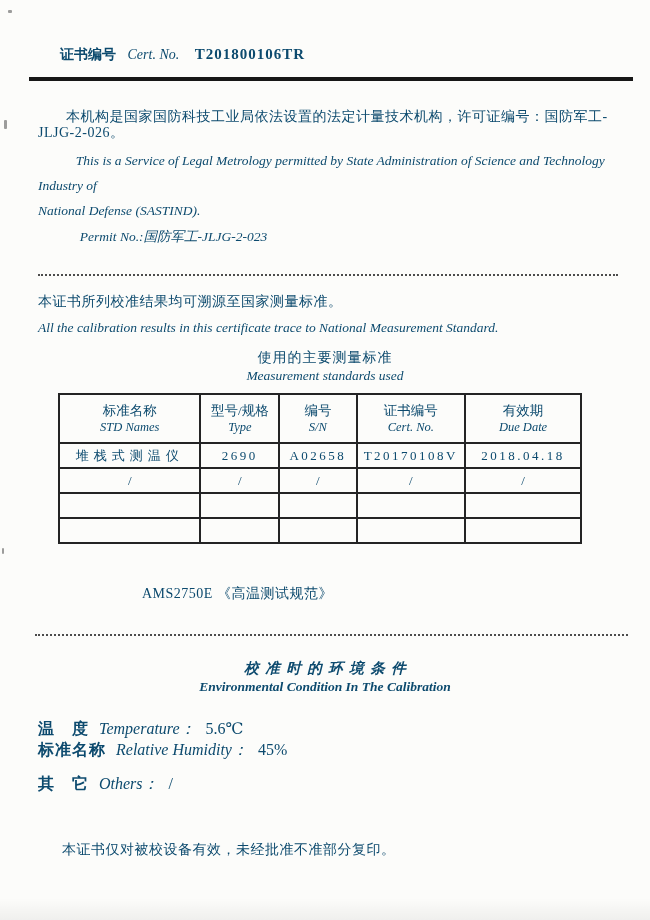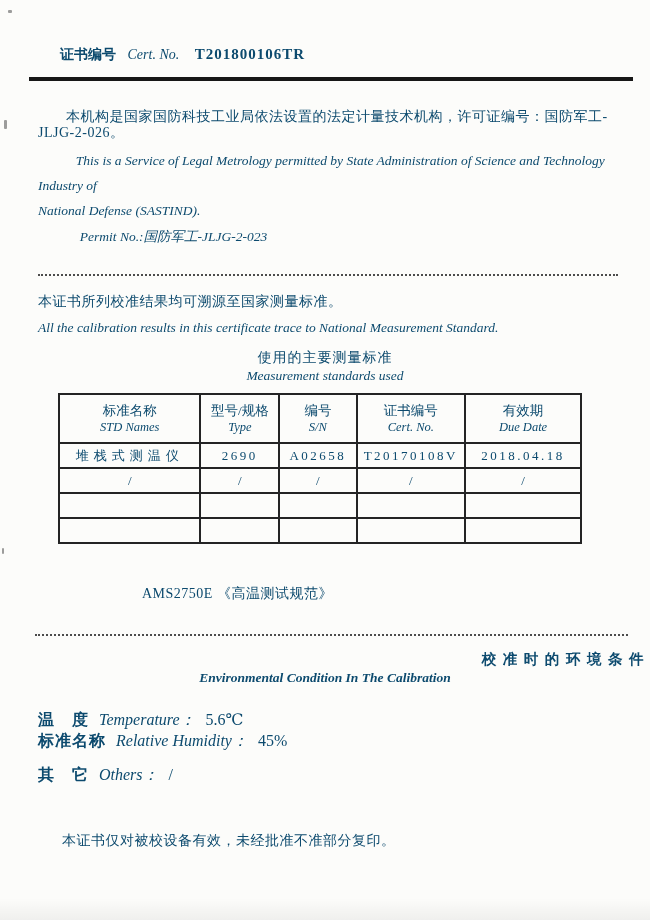--- a/index.html
+++ b/index.html
@@ -71,21 +71,21 @@
   .cell-num{ letter-spacing:2.5px; }
 
   
   .reference{ display:flex; margin:33px 0 0 112px; }
   .ref-labels{ text-align:center; }
   .ref-label-cn{ font-size:14px; display:block; }
   .ref-label-en{ font-size:13.5px; font-style:italic; display:block; }
   .ref-value{ margin-left:30px; font-size:14px; padding-top:8px; letter-spacing:.5px; }
 
   
-  .env-title-cn{ margin-top:14px; text-align:right; font-size:14.5px; letter-spacing:.45em; font-weight:bold; text-indent:.45em; }
+  .env-title-cn{ margin-top:23px; text-align:center; font-size:14.5px; letter-spacing:.45em; font-weight:bold; text-indent:.45em;font-style:italic; }
   .env-title-en{ margin-top:1px; text-align:center; font-size:13.5px; font-style:italic; font-weight:bold; }
   .env-row{ display:flex; margin:24px 30px 0 38px; font-size:16px;flex-direction:column; }
   .env-left{ width:302px; }
   .env-row .lbl-cn{ font-weight:bold; letter-spacing:1px; }
   .env-row .lbl-en{ font-style:italic; margin-left:6px; }
   .env-row .val{ margin-left:6px; }
   .env-row2{ margin-top:13px; }
 
   
   .notice-cn{ margin:46px 30px 0 62px; font-size:14px; letter-spacing:.5px; }

